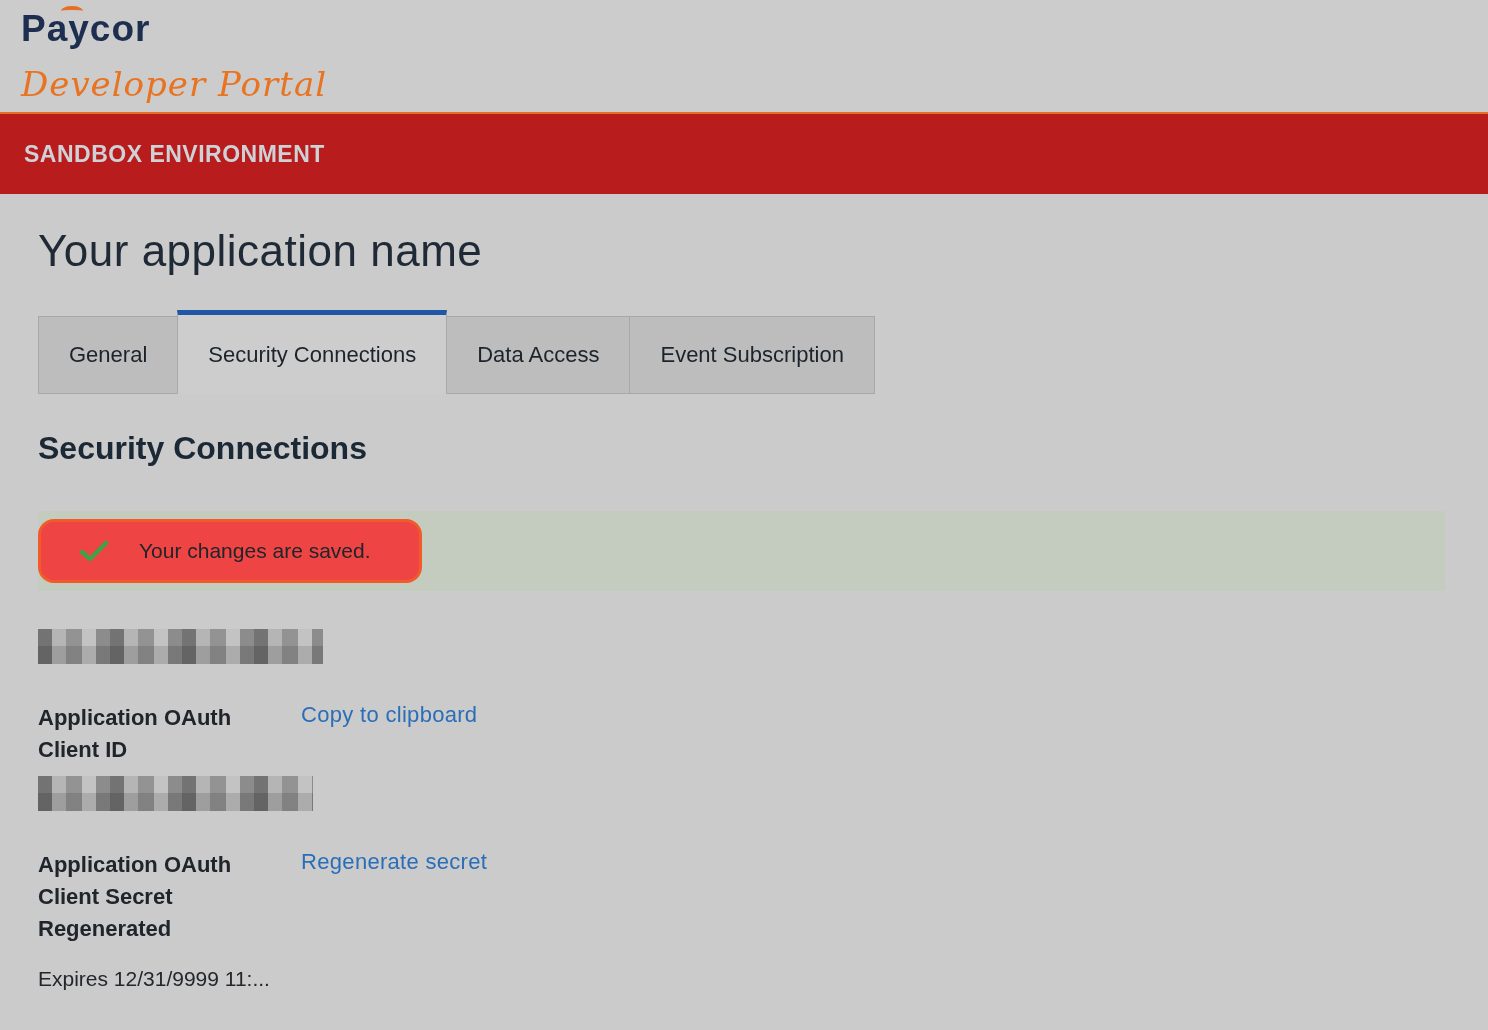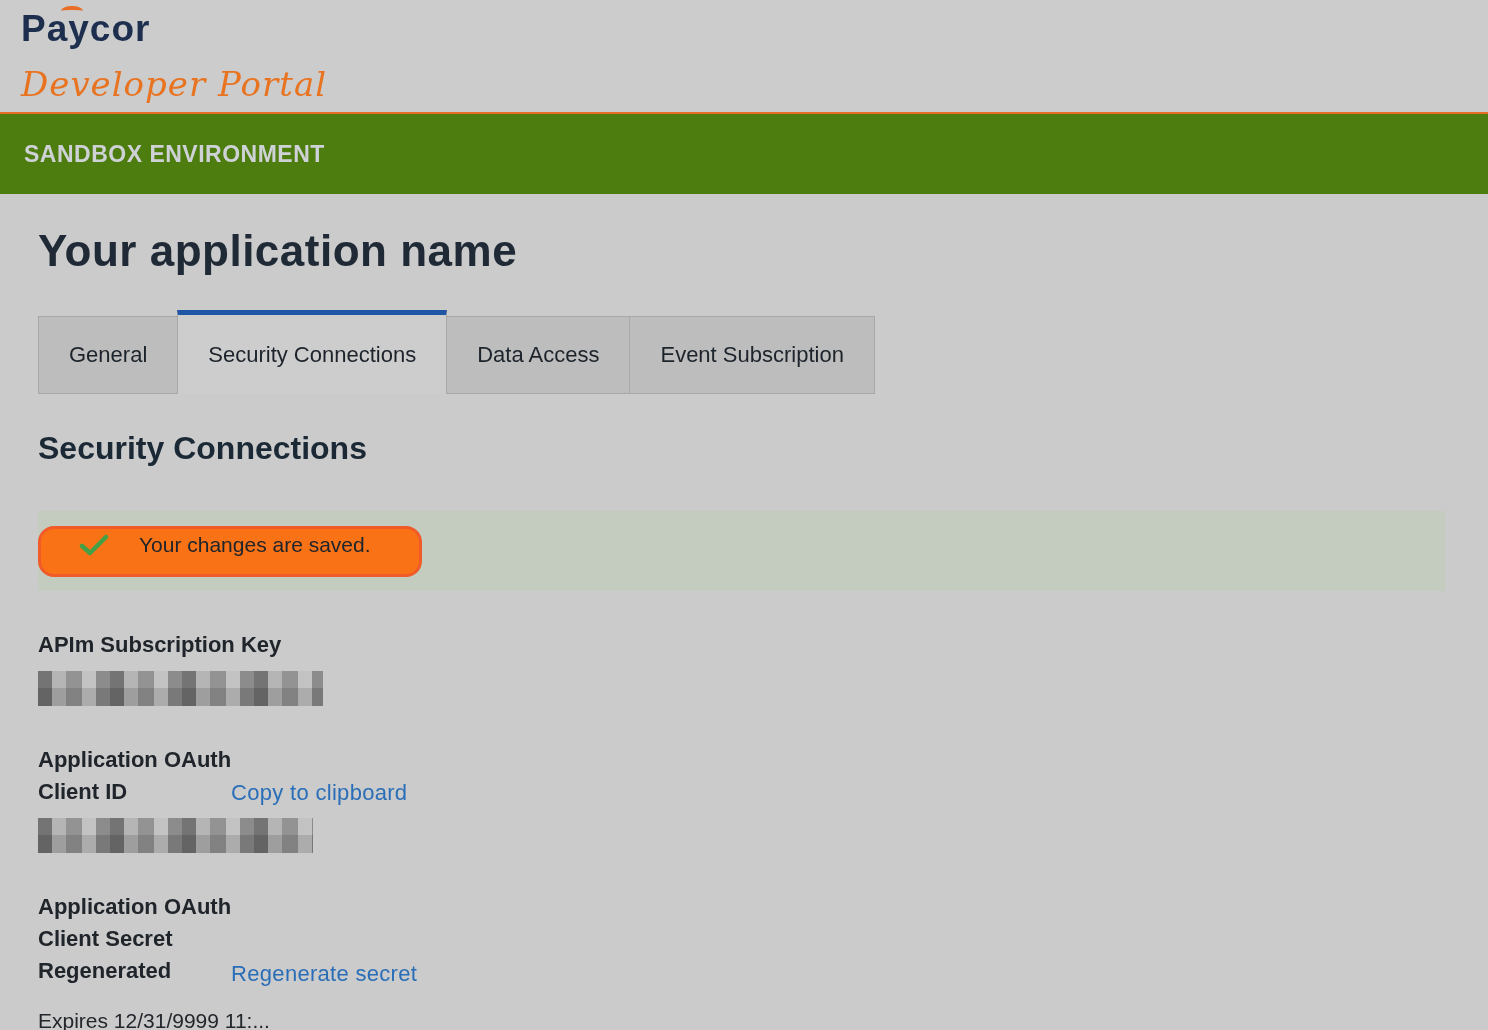--- a/index.html
+++ b/index.html
@@ -54,38 +54,38 @@
     font-size: 24px;
     color: #13294b;
     text-decoration: none;
     cursor: pointer;
     white-space: nowrap;
   }
 
   
   .env-bar {
     height: 80px;
-    background: #4d7c0f;
+    background: #b91c1c;
     display: flex;
     align-items: center;
     padding-left: 24px;
   }
   .env-bar span {
     color: #ced2d6;
     font-size: 23px;
     font-weight: bold;
     letter-spacing: 0.5px;
   }
 
   
   main { padding: 0 43px 0 38px; }
   h1.page-title {
     margin-top: 32px;
     font-size: 44px;
-    font-weight: 700;
+    font-weight: 400;
     color: #1f2a36;
     letter-spacing: 0.5px;
   }
 
   
   .tabs {
     margin-top: 34px;
     display: flex;
     align-items: flex-end;
   }
@@ -125,39 +125,39 @@
     min-height: 80px;
     background: #c3ccbf;
     display: flex;
     align-items: center;
   }
   .toast {
     margin: 2px 0;
     display: inline-flex;
     align-items: center;
     gap: 30px;
-    background: #f97316;
+    background: #ef4444;
     border: 3px solid #f15a29;
     border-radius: 16px;
-    padding: 4px 48px 17px 38px;
+    padding: 17px 48px 17px 38px;
   }
   .toast .check-icon { display: inline-flex; }
   .toast .msg { font-size: 21px; color: #20252b; }
 
   
   .field { margin-top: 38px; }
   .field .label {
     font-size: 22px;
     font-weight: bold;
     color: #20252b;
     line-height: 32px;
   }
   .field-row {
     display: flex;
-    align-items: flex-end;
+    gap: 70px;
   }
   .redacted {
     margin-top: 10px;
     width: 285px;
     height: 35px;
     background:
       repeating-linear-gradient(90deg,
         rgba(55,55,55,0.55) 0 14px,
         rgba(165,165,165,0.35) 14px 28px,
         rgba(105,105,105,0.5) 28px 44px,
@@ -217,21 +217,20 @@
       <span class="check-icon">
         <svg width="30" height="24" viewBox="0 0 30 24">
           <path d="M3 13 L11 20 L27 4" stroke="#43a047" stroke-width="4.5" fill="none" stroke-linecap="round" stroke-linejoin="round"></path>
         </svg>
       </span>
       <span class="msg">Your changes are saved.</span>
     </div>
   </div>
 
   <section class="field">
-    <div class="label">APIm Subscription Key</div>
     <div class="redacted"></div>
   </section>
 
   <section class="field">
     <div class="field-row">
       <div>
         <div class="label">Application OAuth</div>
         <div class="label">Client ID</div>
       </div>
       <a class="action-link link-offset">Copy to clipboard</a>

